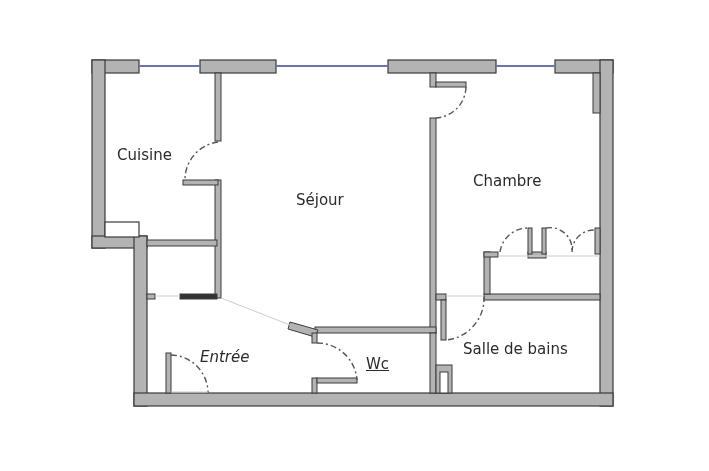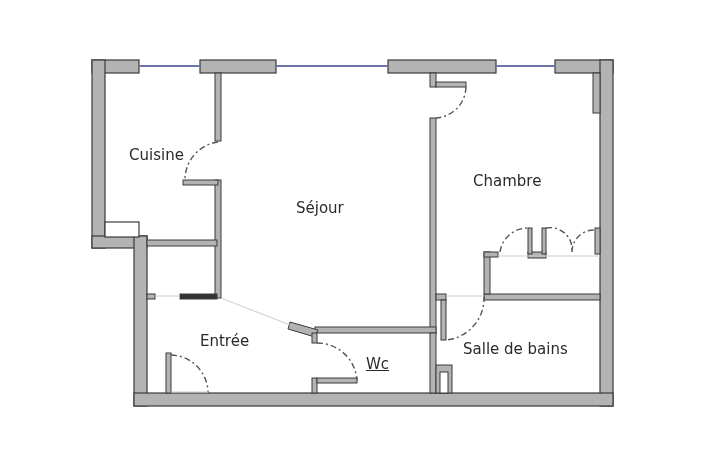--- a/index.html
+++ b/index.html
@@ -93,18 +93,18 @@
 
   <g stroke="#cccccc" stroke-width="1" fill="none">
     <line x1="155" y1="296" x2="180" y2="296"></line>
     <line x1="221" y1="298" x2="290" y2="325"></line>
     <line x1="446" y1="296" x2="484" y2="296"></line>
     <line x1="498" y1="256" x2="600" y2="256"></line>
     <line x1="171" y1="392" x2="208" y2="392"></line>
   </g>
 </svg>
 
-<div class="room-label" style="left:129px; top:146px;">Cuisine</div>
-<div class="room-label" style="left:296px; top:199px;">Séjour</div>
+<div class="room-label" style="left:117px; top:146px;">Cuisine</div>
+<div class="room-label" style="left:296px; top:191px;">Séjour</div>
 <div class="room-label" style="left:473px; top:172px;">Chambre</div>
 <div class="room-label" style="left:463px; top:340px;">Salle de bains</div>
-<div class="room-label" style="left:200px; top:332px;">Entrée</div>
+<div class="room-label" style="left:200px; top:348px;font-style:italic;">Entrée</div>
 <div class="room-label" style="left:366px; top:355px;text-decoration:underline;">Wc</div>
 
 </body></html>

